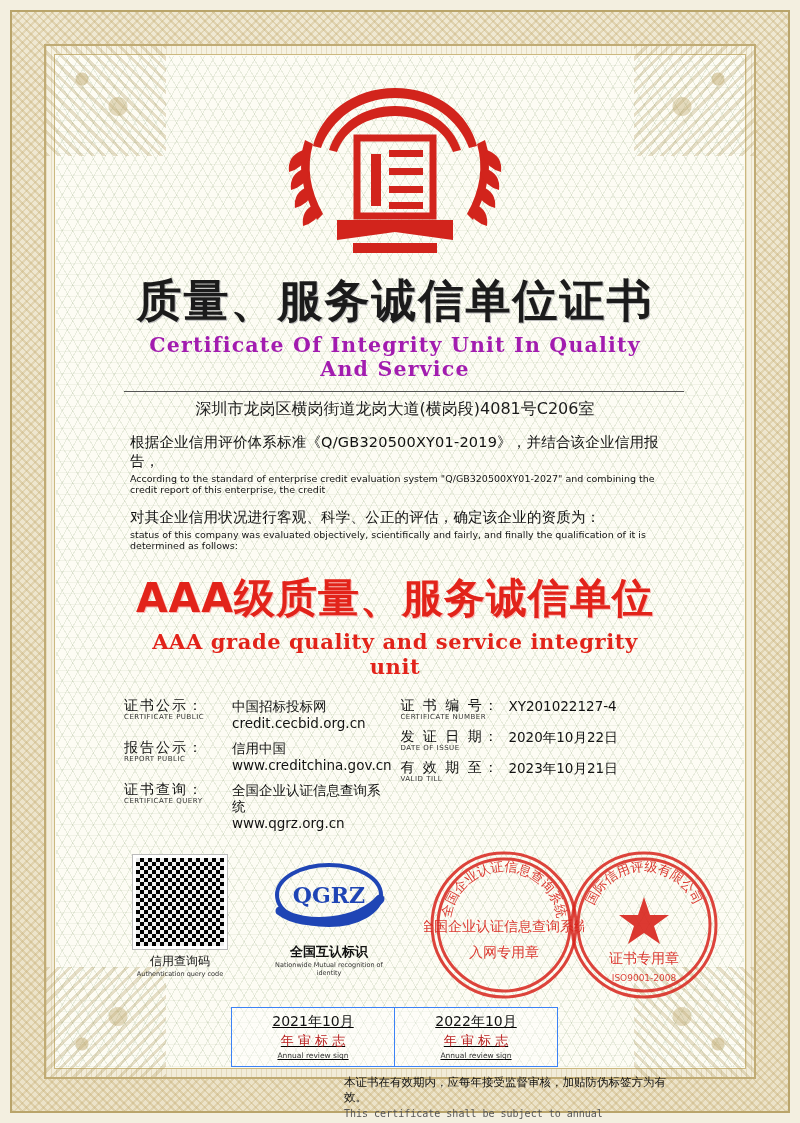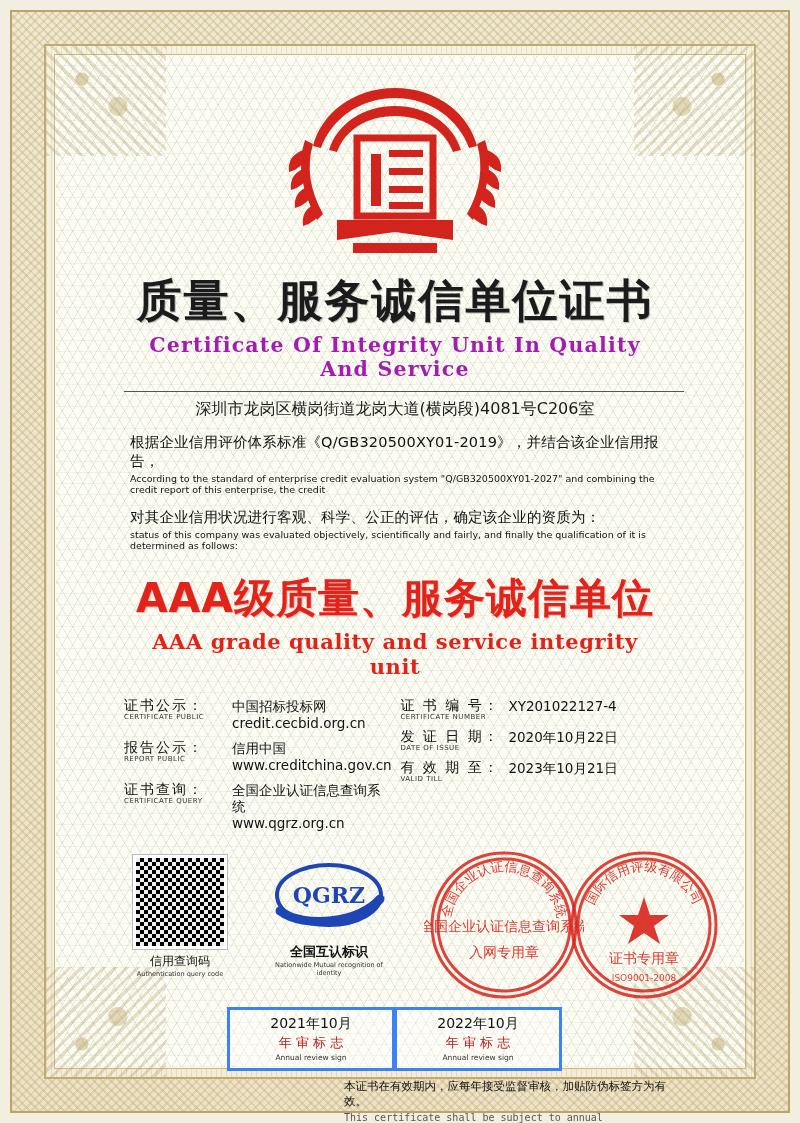--- a/index.html
+++ b/index.html
@@ -274,24 +274,25 @@
 
   
   .annual {
     margin-top: 4px;
     display: flex;
     justify-content: center;
     gap: 0;
   }
   .annual-box {
     width: 162px;
-    border: 3px solid #3b82f6;
+    border: 1px solid #3b82f6;
     padding: 5px 0 6px 0;
     margin-left: -1px;
     background: rgba(255,255,255,.35);
+    text-decoration: underline;
   }
   .annual-box .y {
     font-family: "DejaVu Sans", sans-serif;
     font-size: 14px;
     color: #111;
   }
   .annual-box .t {
     font-family: "DejaVu Sans", sans-serif;
     font-size: 13px;
     color: #b91c1c;

